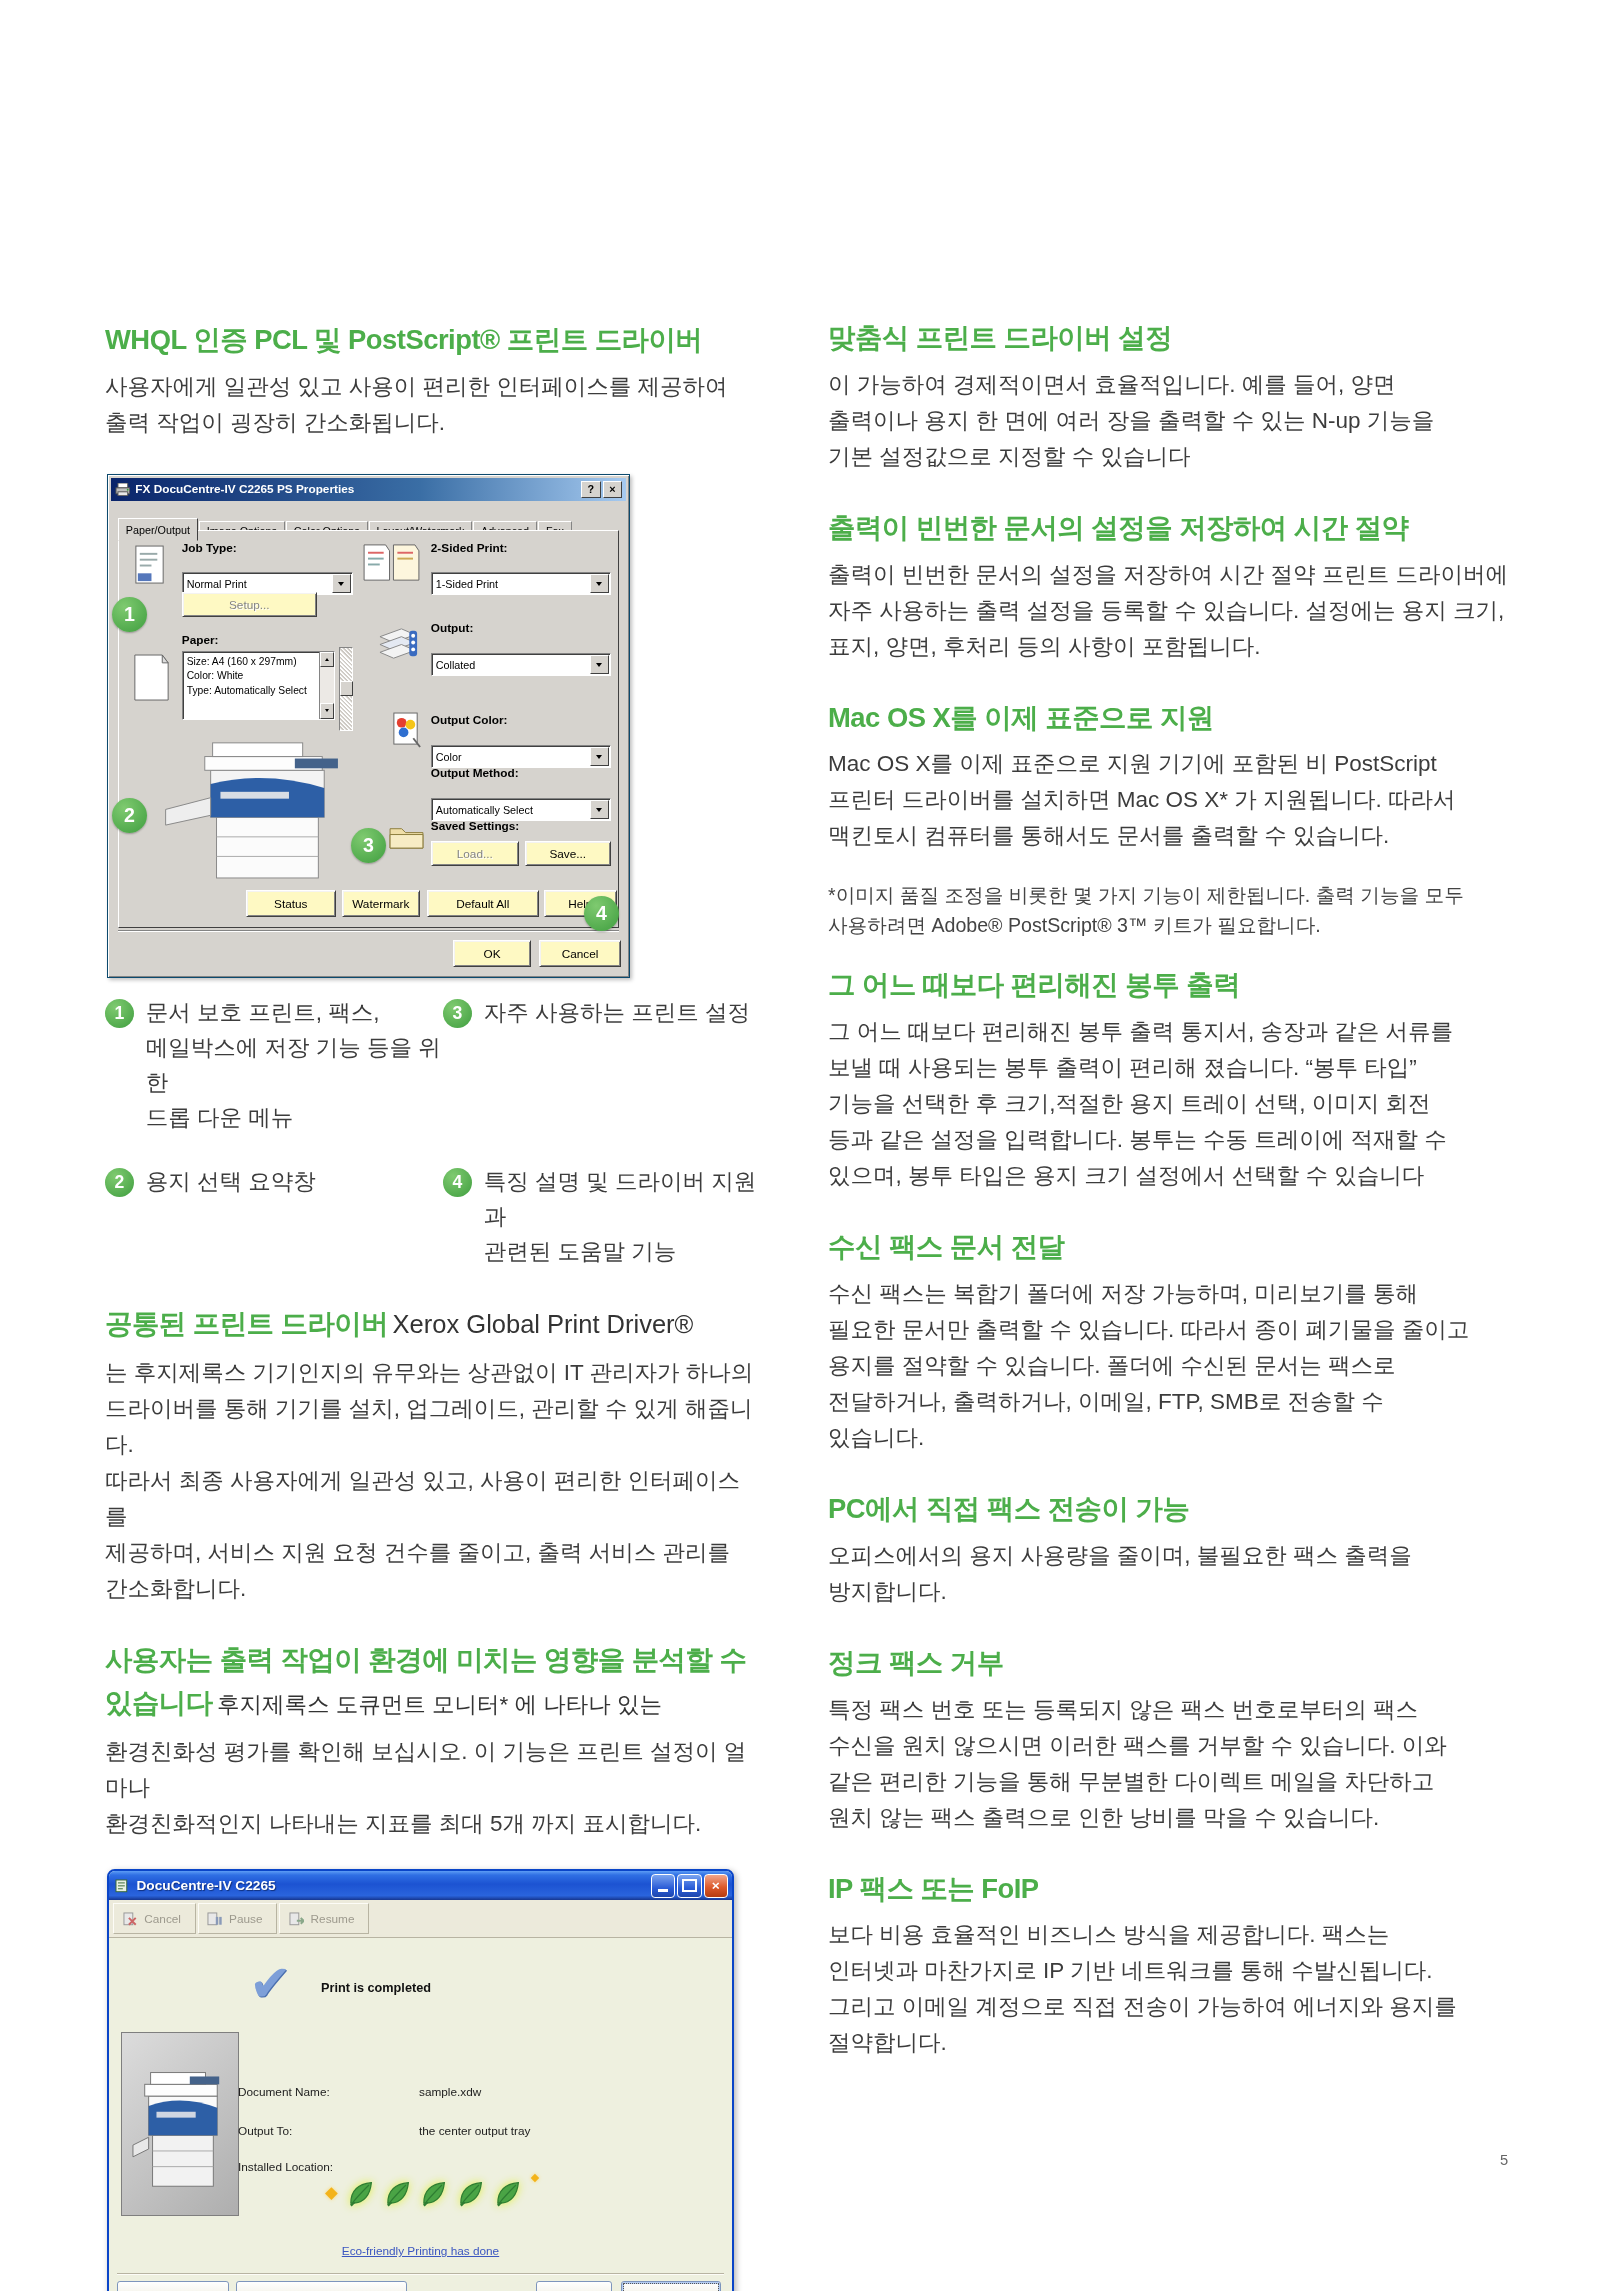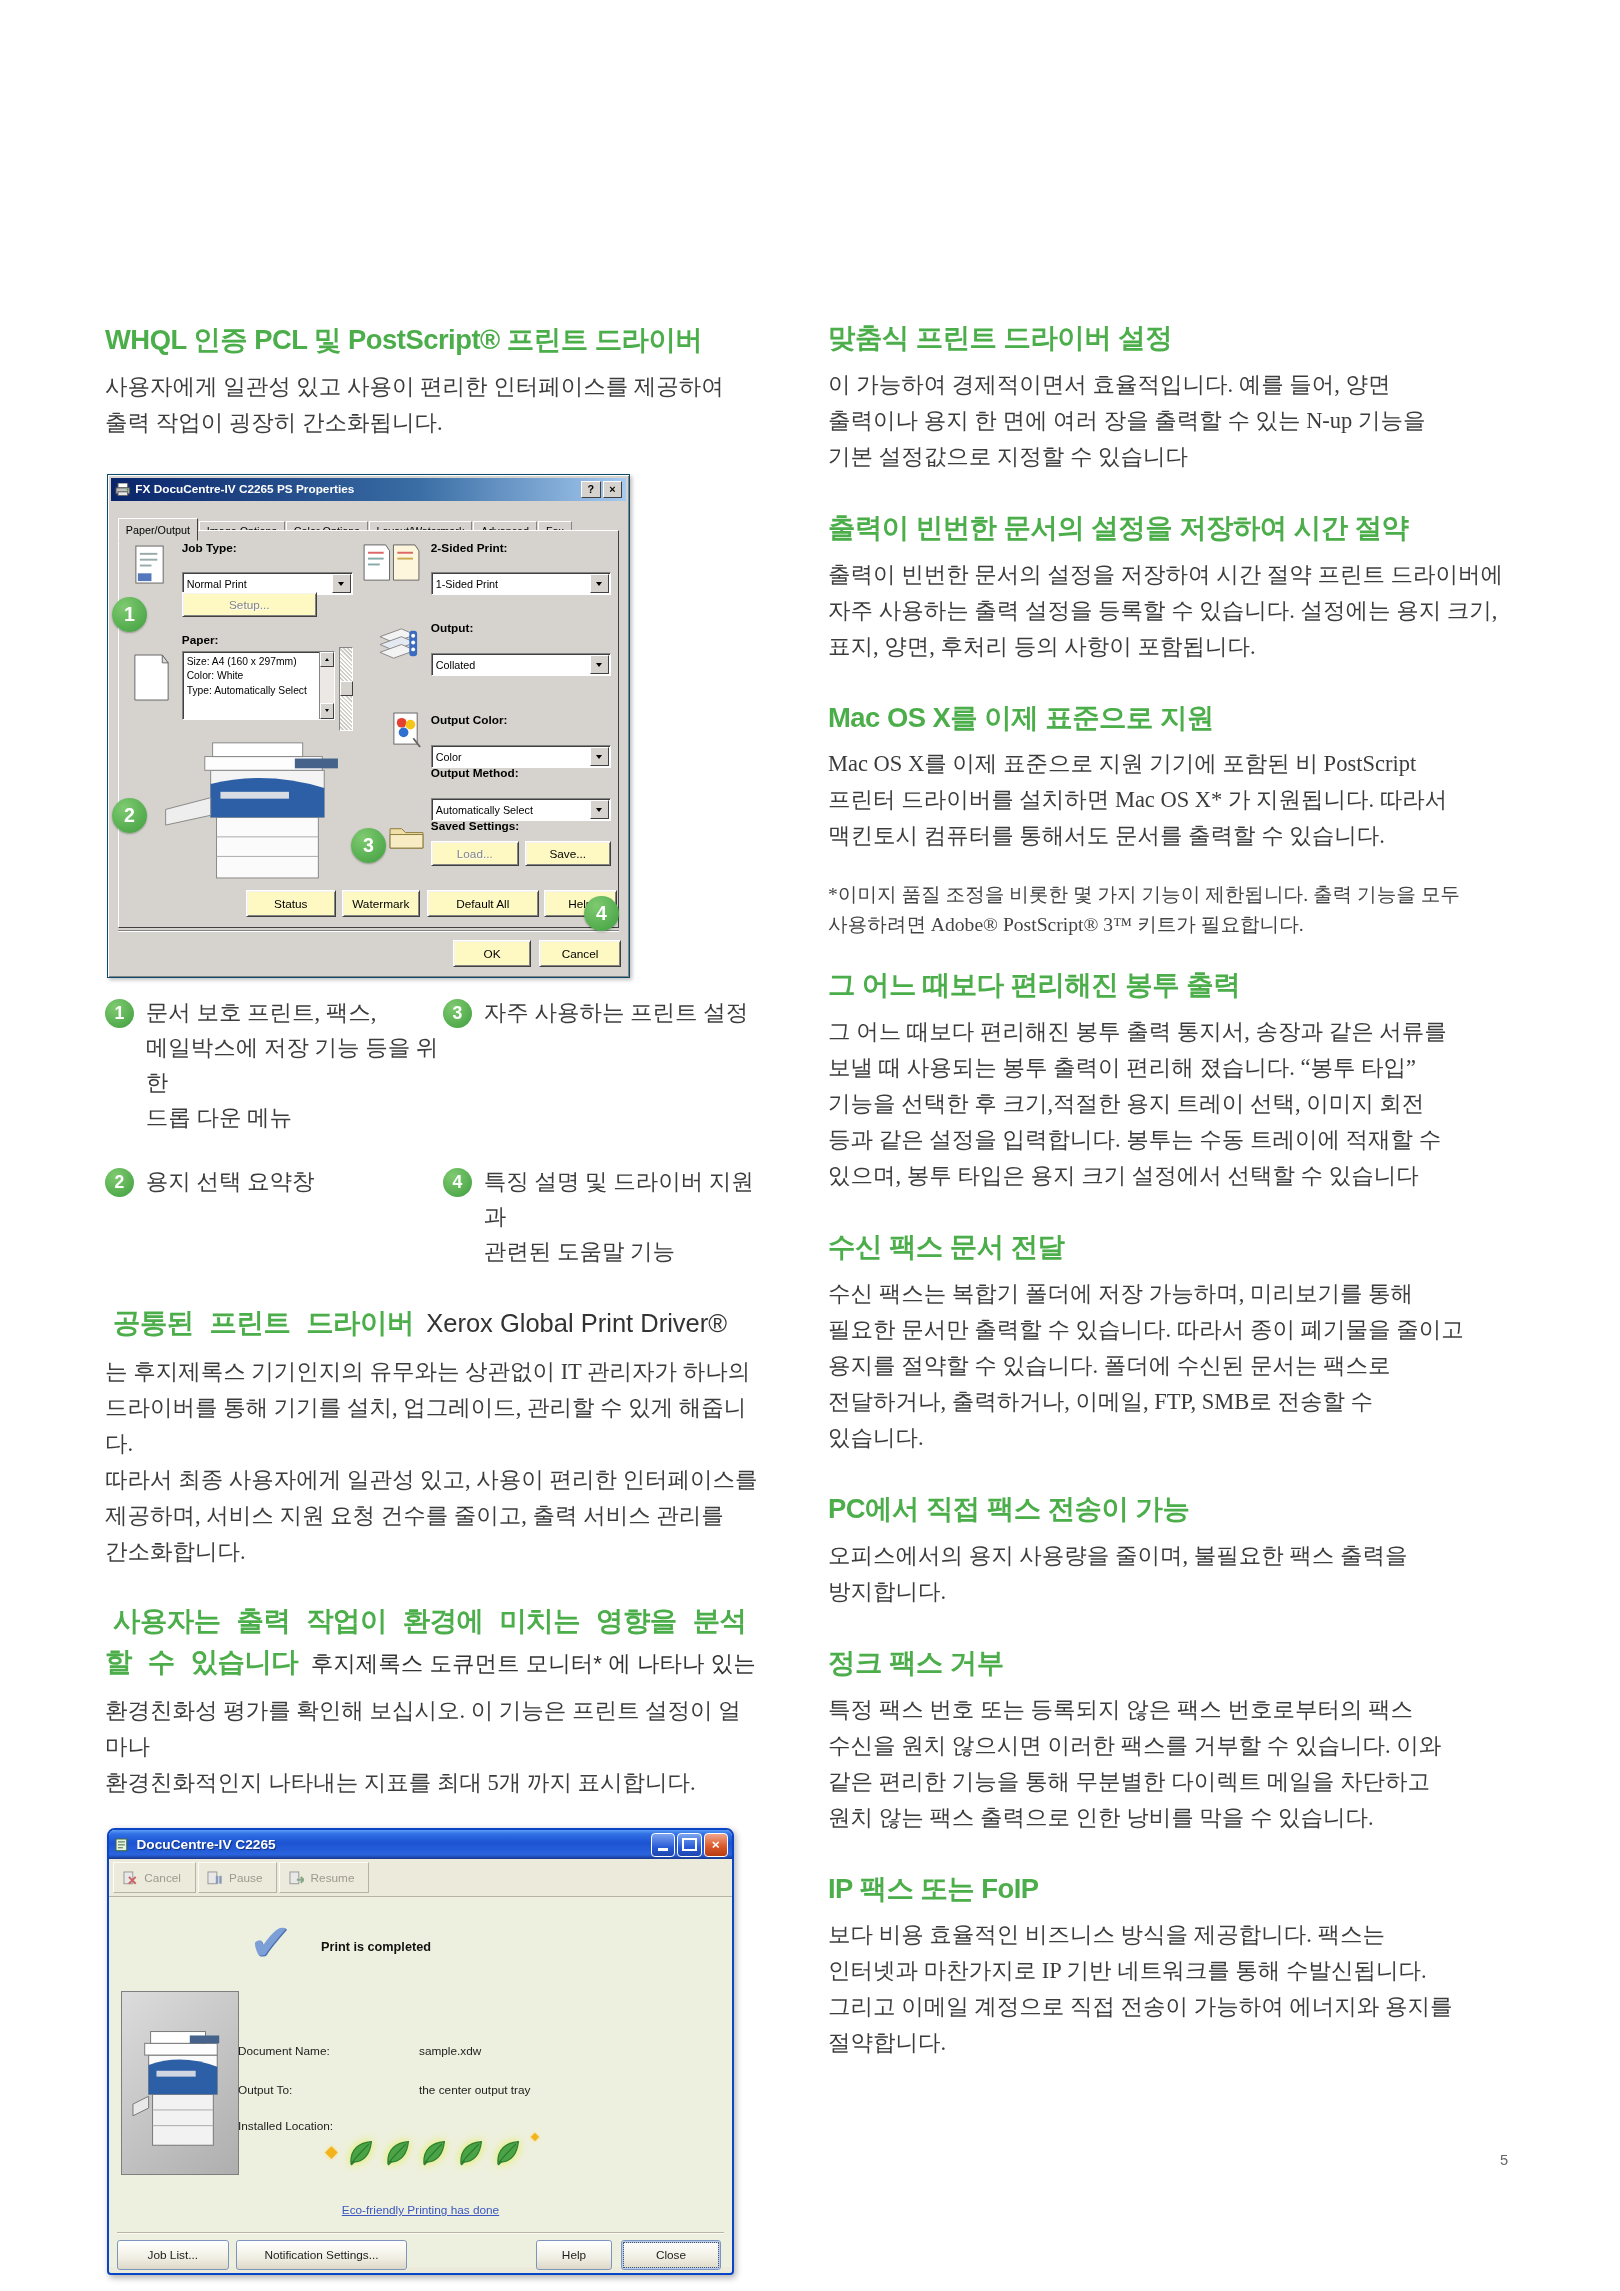--- a/index.html
+++ b/index.html
@@ -1,24 +1,24 @@
 <!DOCTYPE html>
 <html><head>
 <meta charset="utf-8">
 <style>
   html,body{margin:0;padding:0;background:#e9e9e9;}
   .page{position:relative;width:1620px;height:2292px;background:#ffffff;margin:0 auto;
         font-family:"Liberation Sans",sans-serif;color:#383838;overflow:hidden;}
-  .pre{white-space:pre-line;font-family:Liberation Serif, serif;}
+  .pre{white-space:pre-line;}
 
   
   .col-left{position:absolute;left:105px;top:320px;width:655px;}
   .col-right{position:absolute;left:828px;top:318px;width:704px;}
   .ghead{font-size:27.4px;font-weight:bold;color:#4cae4a;letter-spacing:-0.5px;margin:0 0 9.8px 0;line-height:39px;}
-  .ghead.inline{display:inline;margin:8px;font-family:Liberation Mono, monospace;}
+  .ghead.inline{display:inline;margin:0;}
   .hsuffix{font-size:25.5px;color:#333;font-weight:normal;}
   .hsuffix.small{font-size:22.5px;}
   .body{font-size:22.5px;line-height:36px;margin:0 0 33px 0;color:#3c3c3c;}
   .ghead-line{margin:0 0 7.8px 0;line-height:39px;}
   .footnote{font-size:19.6px;line-height:30px;color:#444;margin:0 0 25.5px 0;}
   .pageno{position:absolute;left:1500px;top:2152px;font-size:14.7px;color:#666;}
 
   
   .callouts{display:grid;grid-template-columns:338px 317px;row-gap:29px;margin:3.9px 0 35px 0;}
   .callout{display:flex;align-items:flex-start;}

